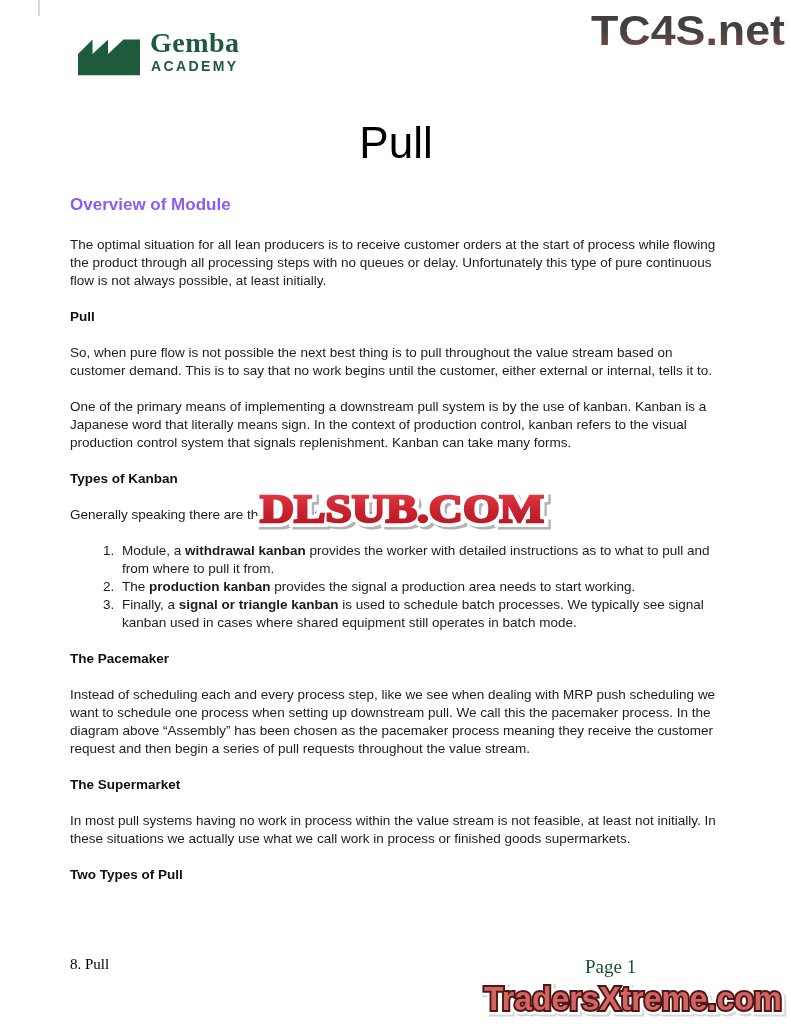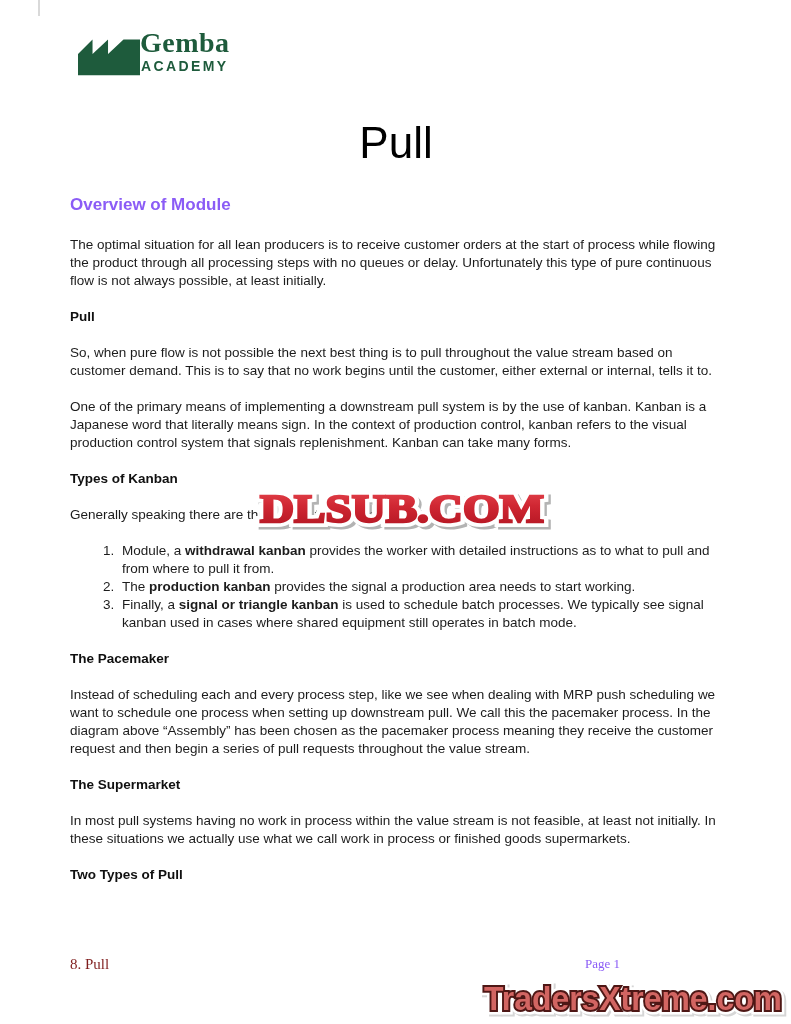--- a/index.html
+++ b/index.html
@@ -5,21 +5,21 @@
   html,body{margin:0;padding:0;}
   body{background:#e8e8e8;}
   .page{
     position:relative;width:791px;height:1024px;background:#ffffff;
     font-family:"Liberation Sans",sans-serif;color:#1c1c1c;overflow:hidden;
     margin:0 auto;
   }
   .scan-artifact{position:absolute;left:38px;top:0;width:2px;height:16px;background:#d9d9d9;}
 
   
-  .logo{position:absolute;left:78px;top:30px;display:flex;align-items:flex-start;gap:0;}
+  .logo{position:absolute;left:78px;top:30px;display:flex;align-items:flex-start;gap:10px;}
   .logo svg{display:block;}
   .logo-text{display:flex;flex-direction:column;}
   .logo-name{font-family:"Liberation Serif",serif;font-weight:bold;font-size:28px;line-height:26px;color:#1e5b3c;letter-spacing:0.5px;}
   .logo-sub{font-size:14px;font-weight:bold;letter-spacing:2.4px;color:#1e5b3c;margin-top:2px;text-align:center;}
 
   
   .wm-top{position:absolute;top:4px;right:2px;}
   .wm-mid{position:absolute;left:252px;top:478px;z-index:5;text-align:right;}
   .wm-bottom{position:absolute;right:2px;top:977px;z-index:5;}
 
@@ -27,42 +27,54 @@
   .content{position:absolute;left:70px;top:116px;width:652px;}
   .doc-title{font-size:44px;font-weight:normal;text-align:center;color:#000;
              margin:0 0 25px 0;line-height:54px;letter-spacing:0;}
   .green-heading{font-size:17px;font-weight:bold;color:#8b5cf6;margin:0 0 21px 0;}
   .content p{font-size:13.5px;line-height:18px;margin:0 0 18px 0;}
   .sub-heading{font-size:13.5px;font-weight:bold;color:#101010;margin:0 0 18px 0;line-height:18px;}
   .content ol{margin:0 0 18px 0;padding-left:48px;}
   .content li{font-size:13.5px;line-height:18px;padding-left:4px;}
 
   
-  .footer-left{position:absolute;left:70px;top:956px;font-family:"Liberation Serif",serif;font-size:15px;color:#7f1d1d;}
-  .footer-page{position:absolute;left:585px;top:956px;font-family:"Liberation Serif",serif;font-size:13px;color:#8b5cf6;}
+  .footer-left{position:absolute;left:70px;top:956px;font-family:"Liberation Serif",serif;font-size:15px;color:#000000;}
+  .footer-page{position:absolute;left:585px;top:956px;font-family:"Liberation Serif",serif;font-size:19px;color:#14532d;}
 </style>
 </head>
 <body>
 
 <div class="page">
 
   <div class="scan-artifact"></div>
 
   <header class="logo">
     <span>
       <svg width="62" height="46" viewBox="0 0 64 46">
         <polygon points="0,46 0,24 15,9 15,24 31,9 31,24 47,9 64,9 64,46" fill="#1e5b3c"></polygon>
       </svg>
     </span>
     <span class="logo-text">
       <span class="logo-name">Gemba</span>
       <span class="logo-sub">ACADEMY</span>
     </span>
   </header>
 
+  <div class="wm-top">
+    <svg width="202" height="52" viewBox="0 0 202 52">
+      <defs>
+        <linearGradient id="tcgrad" x1="0" y1="0" x2="0" y2="1">
+          <stop offset="0%" stop-color="#3c3c3c"></stop>
+          <stop offset="55%" stop-color="#474140"></stop>
+          <stop offset="100%" stop-color="#8a4e42"></stop>
+        </linearGradient>
+      </defs>
+      <text x="101" y="41" text-anchor="middle" font-family="Liberation Sans, sans-serif" font-size="42" font-weight="bold" fill="url(#tcgrad)" textLength="194" lengthAdjust="spacingAndGlyphs">TC4S.net</text>
+    </svg>
+  </div>
 
   <main class="content">
     <h1 class="doc-title">Pull</h1>
 
     <h2 class="green-heading">Overview of Module</h2>
 
     <p>The optimal situation for all lean producers is to receive customer orders at the start of process while flowing the product through all processing steps with no queues or delay.  Unfortunately this type of pure continuous flow is not always possible, at least initially.</p>
 
     <h3 class="sub-heading">Pull</h3>
 

